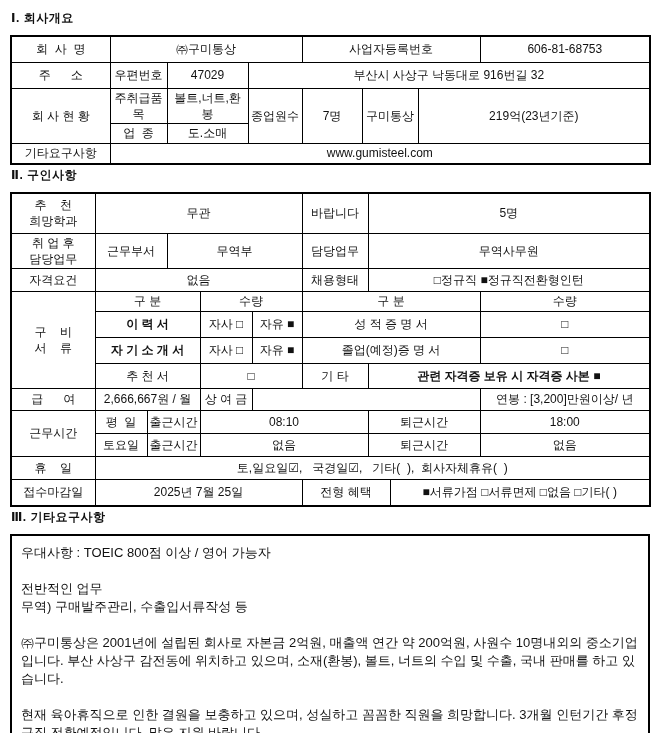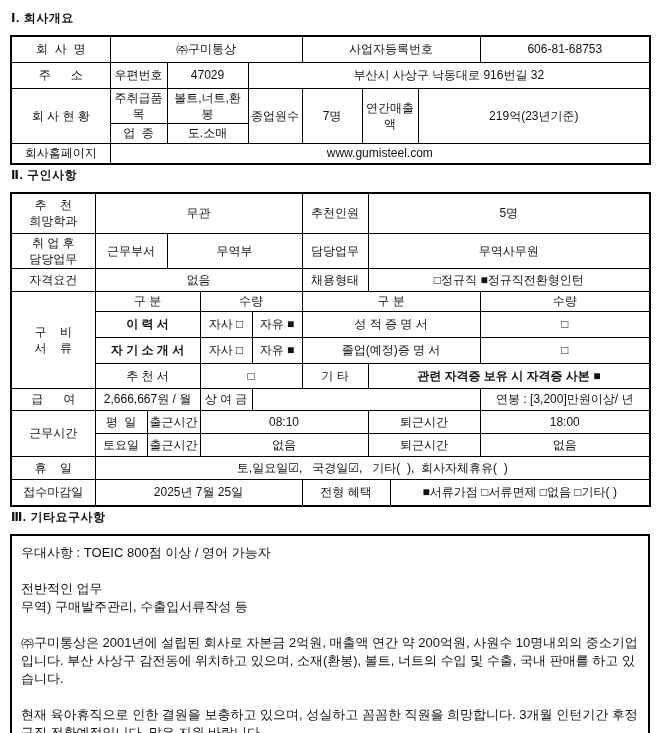--- a/index.html
+++ b/index.html
@@ -80,29 +80,29 @@
     <td>우편번호</td>
     <td>47029</td>
     <td colspan="5">부산시 사상구 낙동대로 916번길 32</td>
   </tr>
   <tr style="height:20px">
     <td rowspan="2" class="pre">회 사 현 황</td>
     <td class="fs11">주취급품목</td>
     <td class="fs11">볼트,너트,환봉</td>
     <td rowspan="2" class="fs11">종업원수</td>
     <td rowspan="2">7명</td>
-    <td rowspan="2" class="fs11">연간매출액</td>
+    <td rowspan="2" class="fs11">구미통상</td>
     <td rowspan="2" colspan="2">219억(23년기준)</td>
   </tr>
   <tr style="height:20px">
     <td class="pre">업  종</td>
     <td>도.소매</td>
   </tr>
   <tr style="height:21px">
-    <td>회사홈페이지</td>
+    <td>기타요구사항</td>
     <td colspan="7">www.gumisteel.com</td>
   </tr>
 </tbody>
   </table>
 
 <div class="section-title sec2">Ⅱ. 구인사항</div>
 
 <table class="doc">
   <colgroup>
     <col style="width:84px">
@@ -114,21 +114,21 @@
       <col style="width:66px">
       <col style="width:22px">
       <col style="width:90px">
       <col style="width:170px">
   </colgroup>
   <tbody>
       <tr style="height:40px">
     <td class="pre lh17">추    천
 희망학과</td>
     <td colspan="5">무관</td>
-    <td>추천인원</td>
+    <td>바랍니다</td>
     <td colspan="3">5명</td>
   </tr>
   <tr style="height:33px">
     <td class="pre lh17">취 업 후
 담당업무</td>
     <td colspan="2">근무부서</td>
     <td colspan="3">무역부</td>
     <td>담당업무</td>
     <td colspan="3">무역사무원</td>
   </tr>

